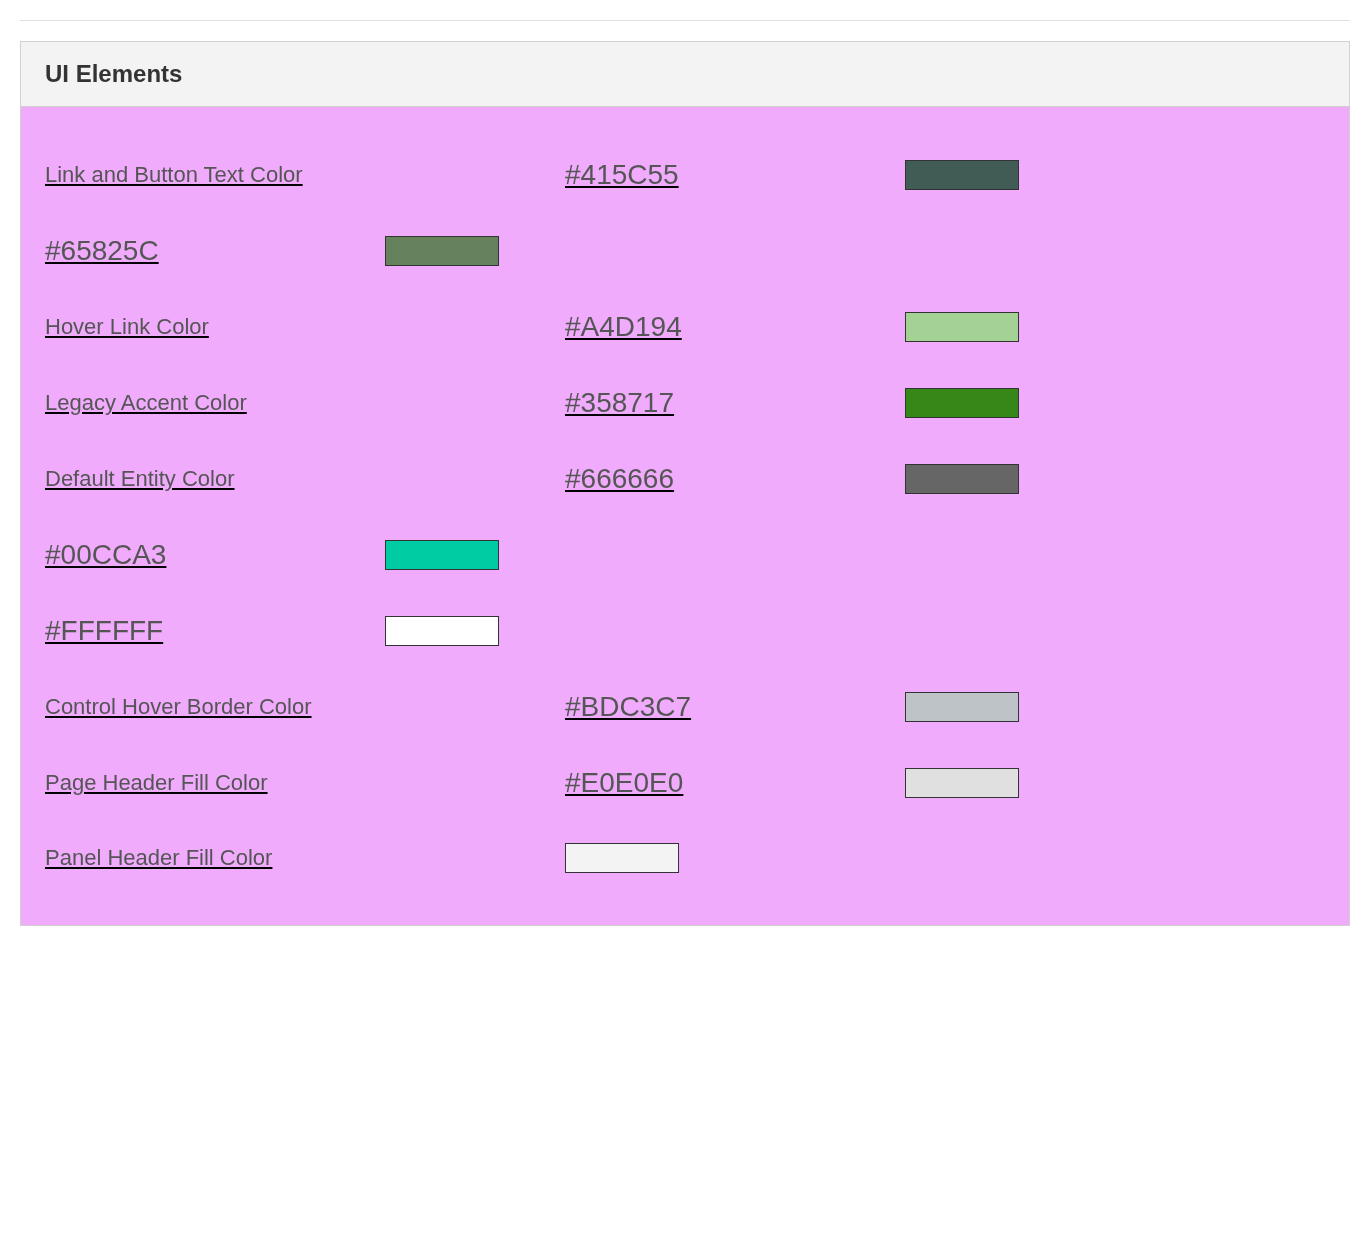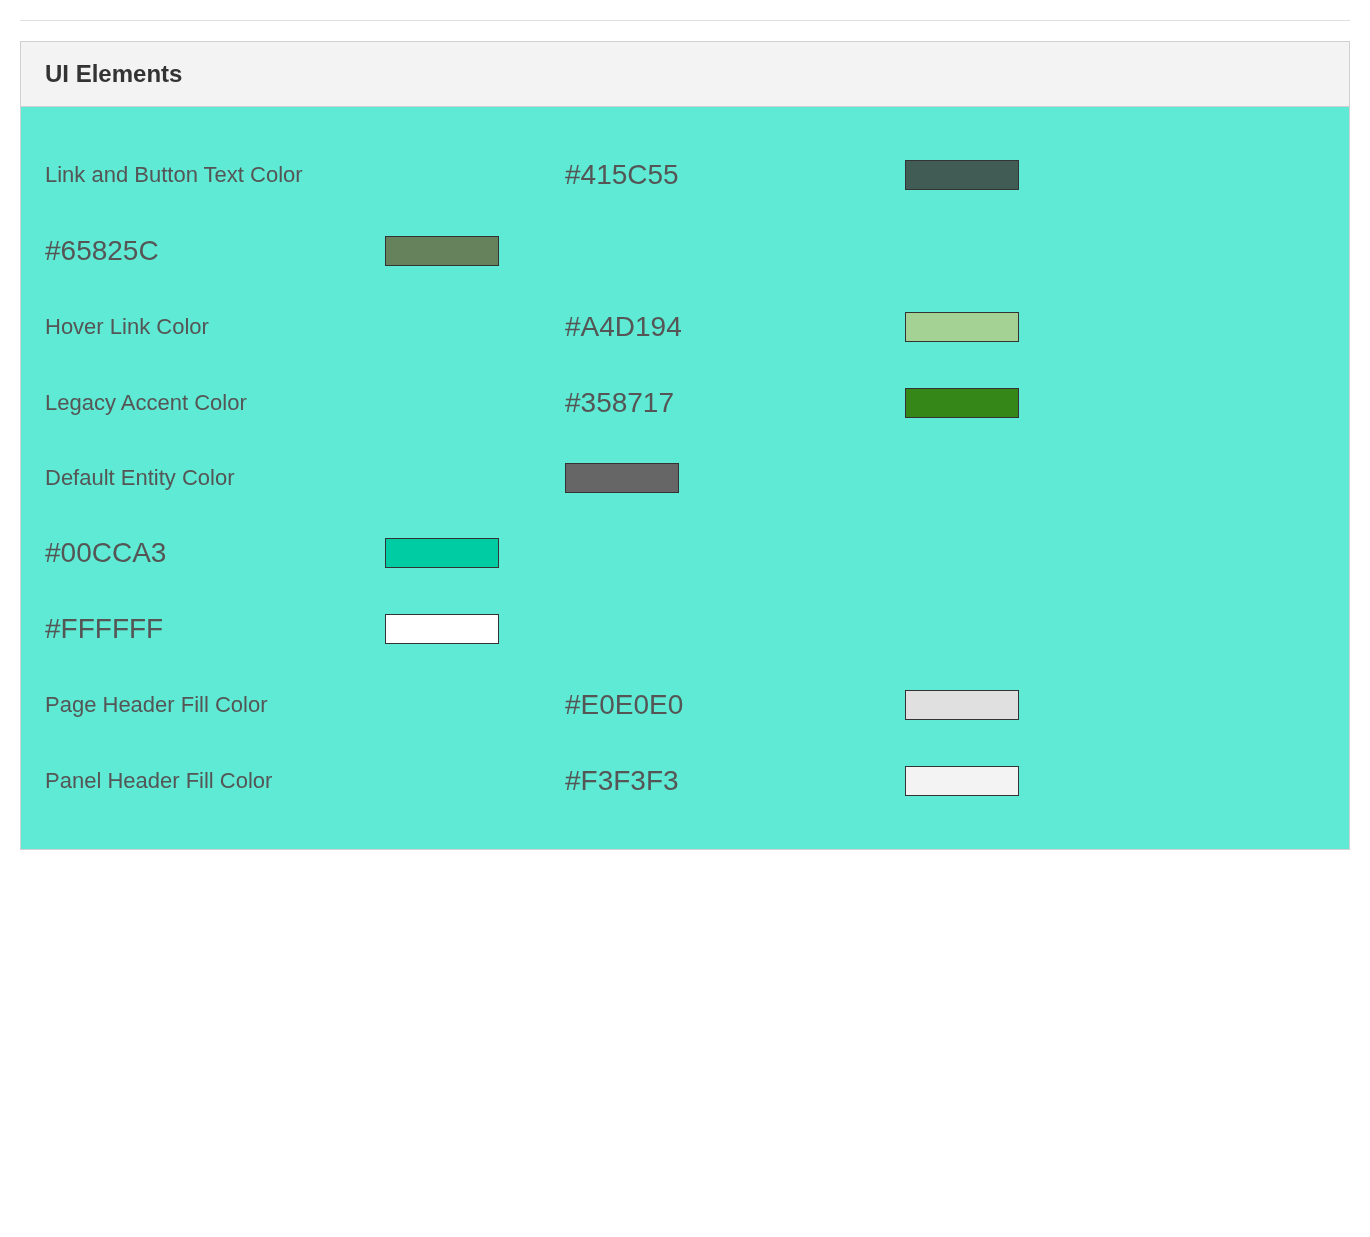--- a/index.html
+++ b/index.html
@@ -11,34 +11,35 @@
       font-family: "Segoe UI", -apple-system, BlinkMacSystemFont, sans-serif;
       background: #ffffff;
       padding: 20px;
     }
     .top-divider {
       border-top: 1px solid #e0e0e0;
       margin-bottom: 20px;
     }
     .panel {
       border: 1px solid #d0d0d0;
-      background: #5eead4;
+      background: #f0abfc;
     }
     .panel-header {
       background: #f3f3f3;
       border-bottom: 1px solid #d0d0d0;
       padding: 18px 24px;
     }
     .panel-header-title {
       font-size: 24px;
       font-weight: 600;
       color: #333333;
     }
     .panel-body {
       padding: 30px 24px 30px 24px;
+      text-decoration: underline;
     }
     .color-row {
       display: flex;
       align-items: center;
       padding: 22px 0;
     }
     .color-label {
       flex: 0 0 520px;
       font-size: 22px;
       color: #555555;
@@ -86,40 +87,45 @@
     </div>
 
     <div class="color-row">
       <div class="color-label">Legacy Accent Color</div>
       <div class="color-value">#358717</div>
       <div class="color-swatch" style="background-color:#358717;"></div>
     </div>
 
     <div class="color-row">
       <div class="color-label">Default Entity Color</div>
+      <div class="color-value">#666666</div>
       <div class="color-swatch" style="background-color:#666666;"></div>
     </div>
 
     <div class="color-row">
       <div class="color-value">#00CCA3</div>
       <div class="color-swatch" style="background-color:#00CCA3;"></div>
     </div>
 
     <div class="color-row">
       <div class="color-value">#FFFFFF</div>
       <div class="color-swatch" style="background-color:#FFFFFF;"></div>
     </div>
 
+    <div class="color-row">
+      <div class="color-label">Control Hover Border Color</div>
+      <div class="color-value">#BDC3C7</div>
+      <div class="color-swatch" style="background-color:#BDC3C7;"></div>
+    </div>
 
     <div class="color-row">
       <div class="color-label">Page Header Fill Color</div>
       <div class="color-value">#E0E0E0</div>
       <div class="color-swatch" style="background-color:#E0E0E0;"></div>
     </div>
 
     <div class="color-row">
       <div class="color-label">Panel Header Fill Color</div>
-      <div class="color-value">#F3F3F3</div>
       <div class="color-swatch" style="background-color:#F3F3F3;"></div>
     </div>
 
   </div>
 </div>
 
 </body></html>

